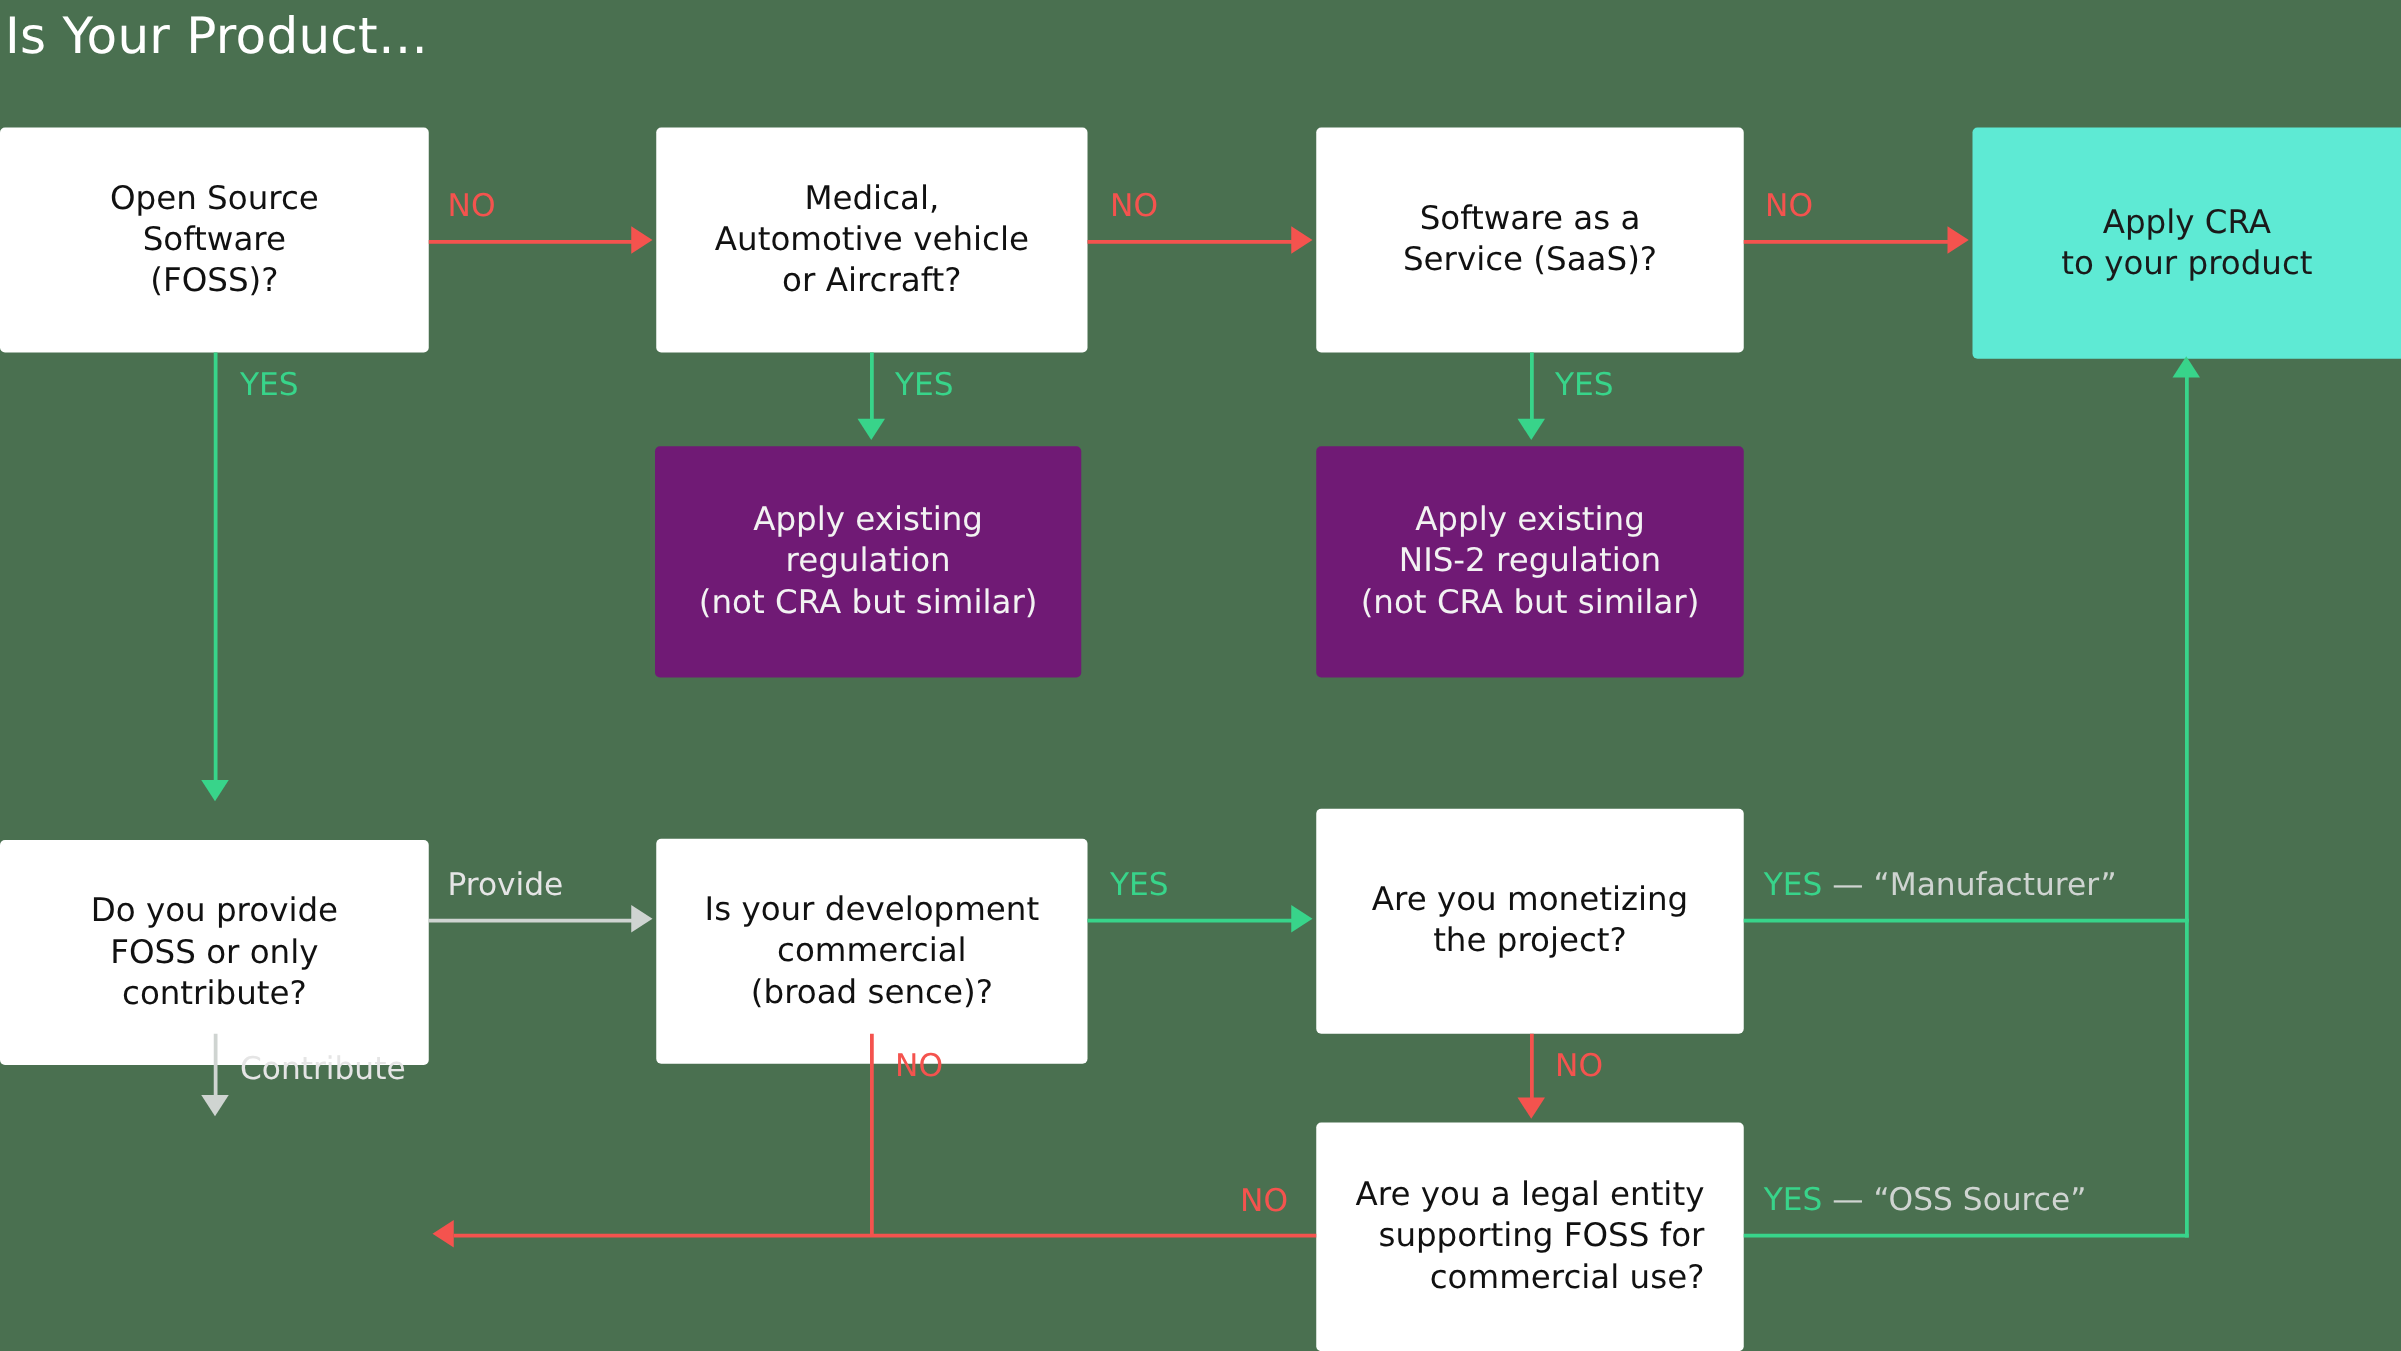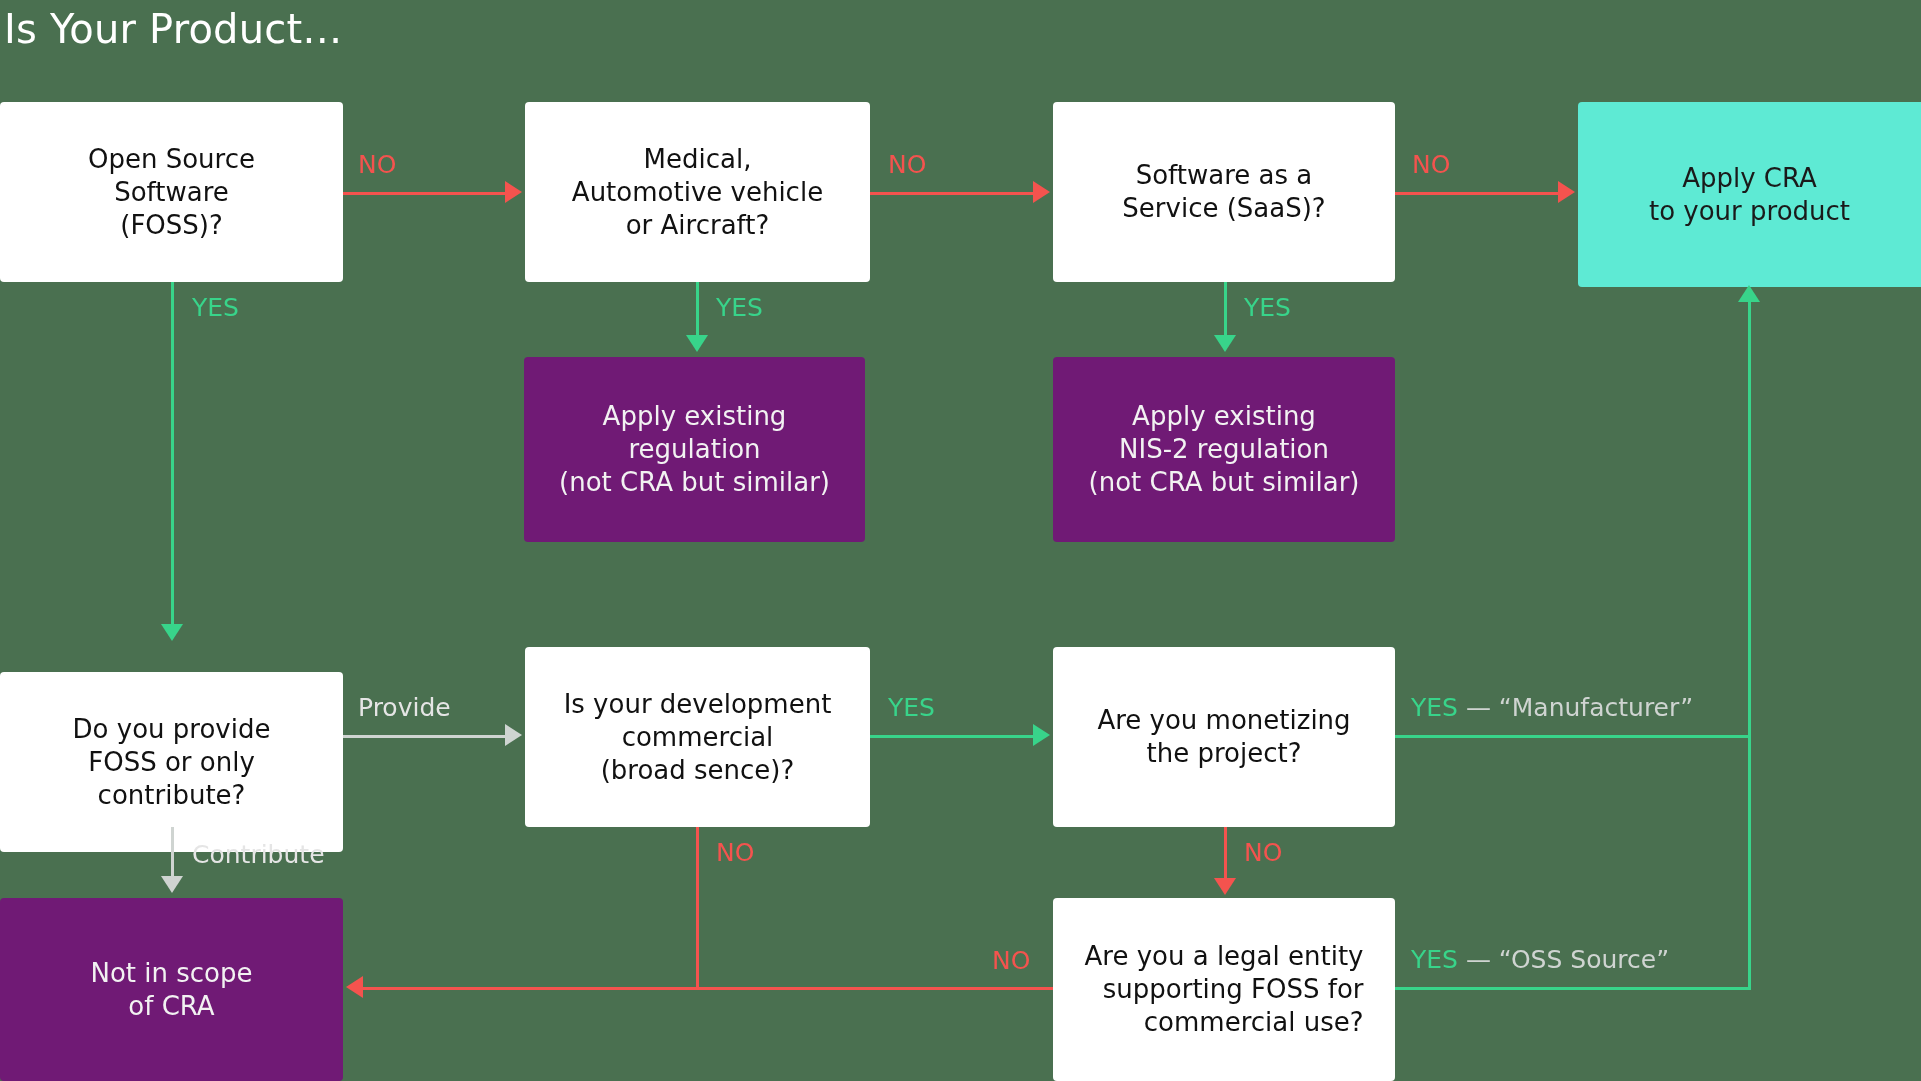--- a/index.html
+++ b/index.html
@@ -145,29 +145,27 @@
 (not CRA but similar)</div>
 
   <div class="node black" style="left:1053px; top:357px; width:342px; height:185px;">Apply existing
 NIS-2 regulation
 (not CRA but similar)</div>
 
   <div class="node white" style="left:0px; top:652px; width:343px; height:180px;margin-top:20px;">Do you provide
 FOSS or only
 contribute?</div>
 
-  <div class="node white" style="left:525px; top:647px; width:345px; height:180px;">Is your development
+  <div class="node white" style="left:525px; top:671px; width:345px; height:180px;">Is your development
 commercial
 (broad sence)?</div>
 
   <div class="node white" style="left:1053px; top:647px; width:342px; height:180px;">Are you monetizing
 the project?</div>
 
-  <div class="node black" style="left:0px; top:898px; width:343px; height:183px;">Not in scope
-of CRA</div>
 
   <div class="node white" style="left:1053px; top:898px; width:342px; height:183px;text-align:right;">Are you a legal entity
 supporting FOSS for
 commercial use?</div>
 
   <div class="line h red" style="left:343px; top:192px; width:166px;"></div>
   <div class="arrow right c-red" style="left:505px; top:181px;"></div>
   <div class="elabel red" style="left:358px; top:150px;">NO</div>
 
   <div class="line h red" style="left:870px; top:192px; width:166px;"></div>

